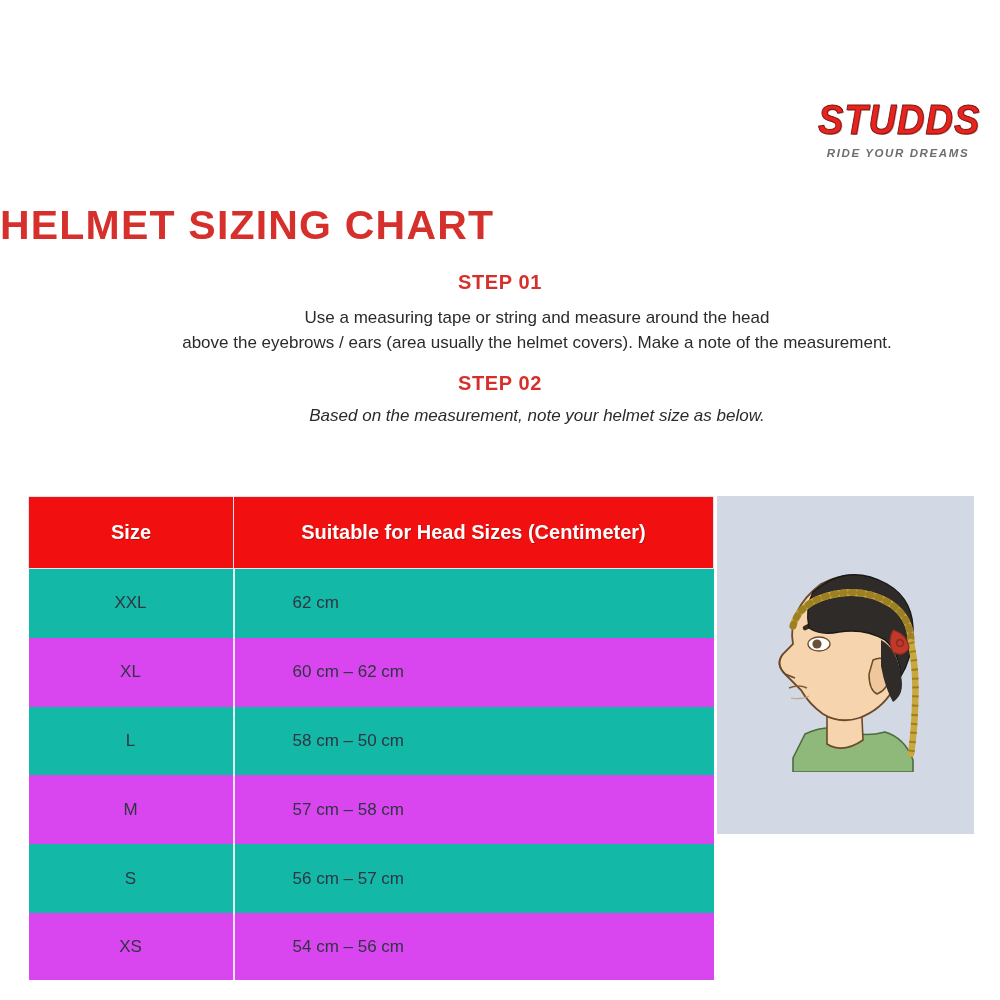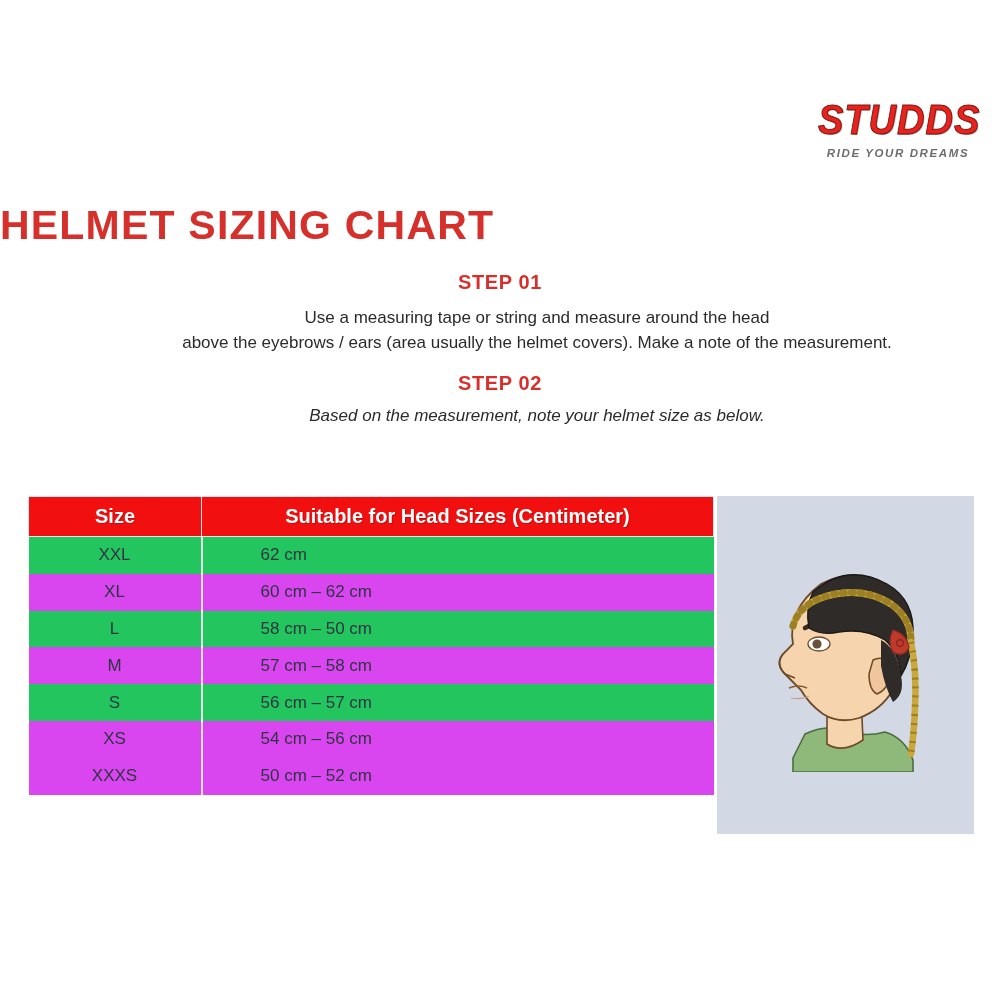--- a/index.html
+++ b/index.html
@@ -97,41 +97,41 @@
   }
   #size-table {
     position: absolute;
     left: 0;
     top: 0;
     width: 686px;
     border-collapse: collapse;
     table-layout: fixed;
   }
   #size-table th, #size-table td {
-    padding: 0;
+    padding: 16px;
     margin: 15px;
   }
   #size-table thead th {
     background: #f20f0f;
     color: #ffffff;
     font-size: 20px;
     font-weight: bold;
     height: 39px;
     text-align: center;
     border: 1px solid #e0e4ec;
     text-shadow: 1px 1px 0 rgba(110,0,0,0.35);
   }
   #size-table thead th.col-size { width: 172px; }
   #size-table tbody td {
     height: 36.8px;
     font-size: 17px;
     color: #2f3542;
     border: none;
   }
-  #size-table tbody tr.odd td { background: #22c55e; }
+  #size-table tbody tr.odd td { background: #14b8a6; }
   #size-table tbody tr.even td { background: #d946ef; }
   #size-table tbody td.cell-size {
     width: 172px;
     text-align: center;
     border-right: 2px solid rgba(255,255,255,0.85);
   }
   #size-table tbody td.cell-range {
     padding-left: 58px;
     text-align: left;
   }

